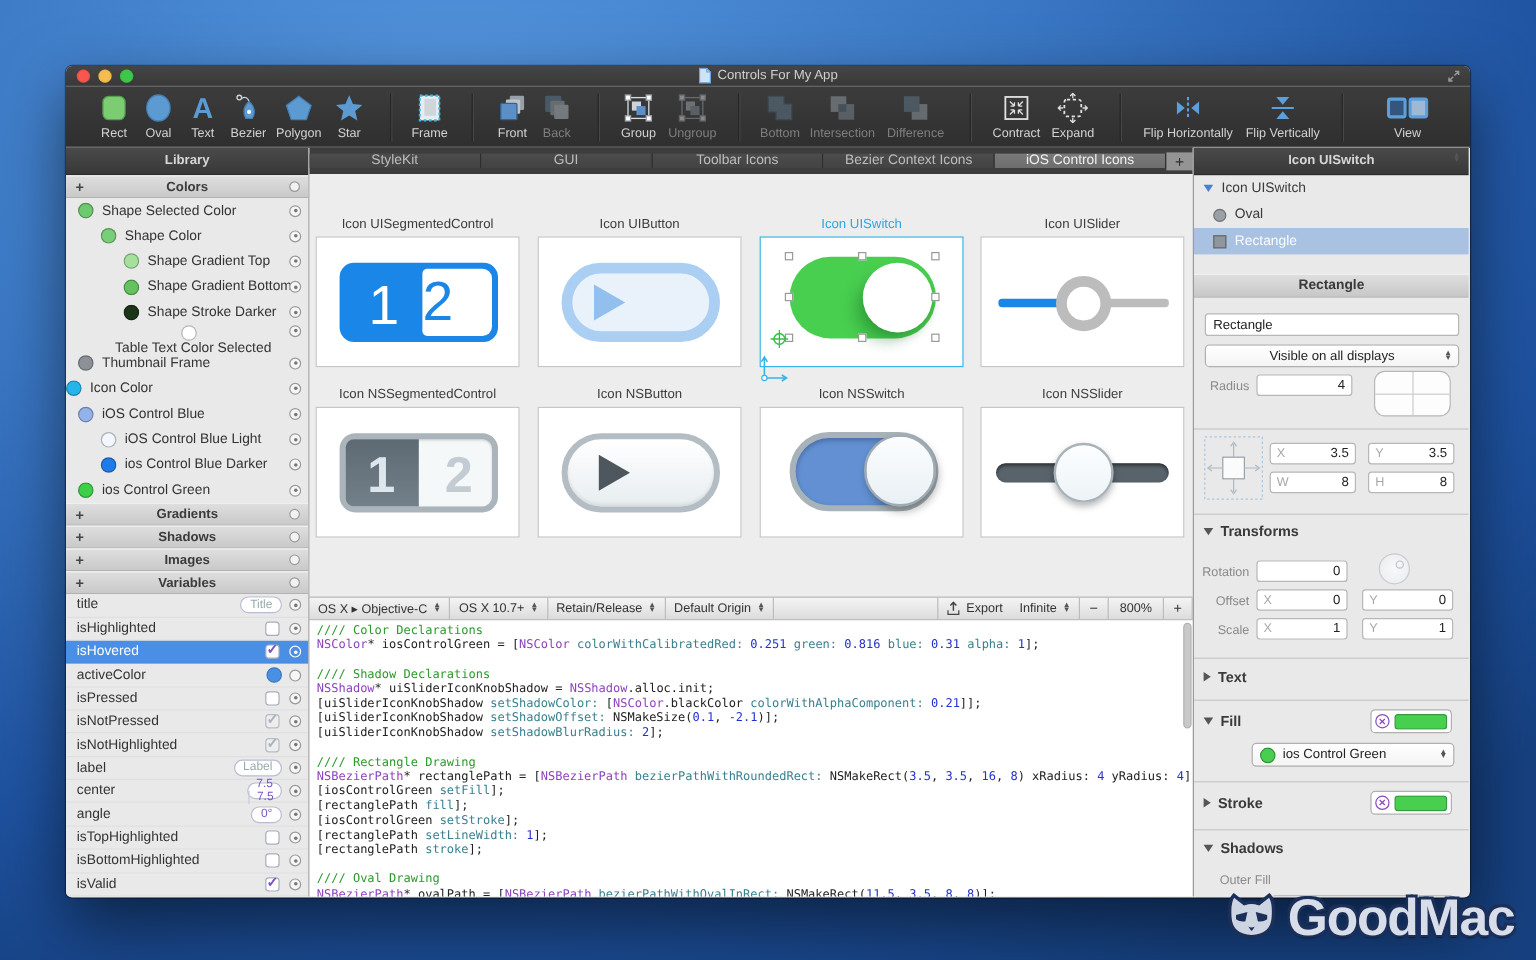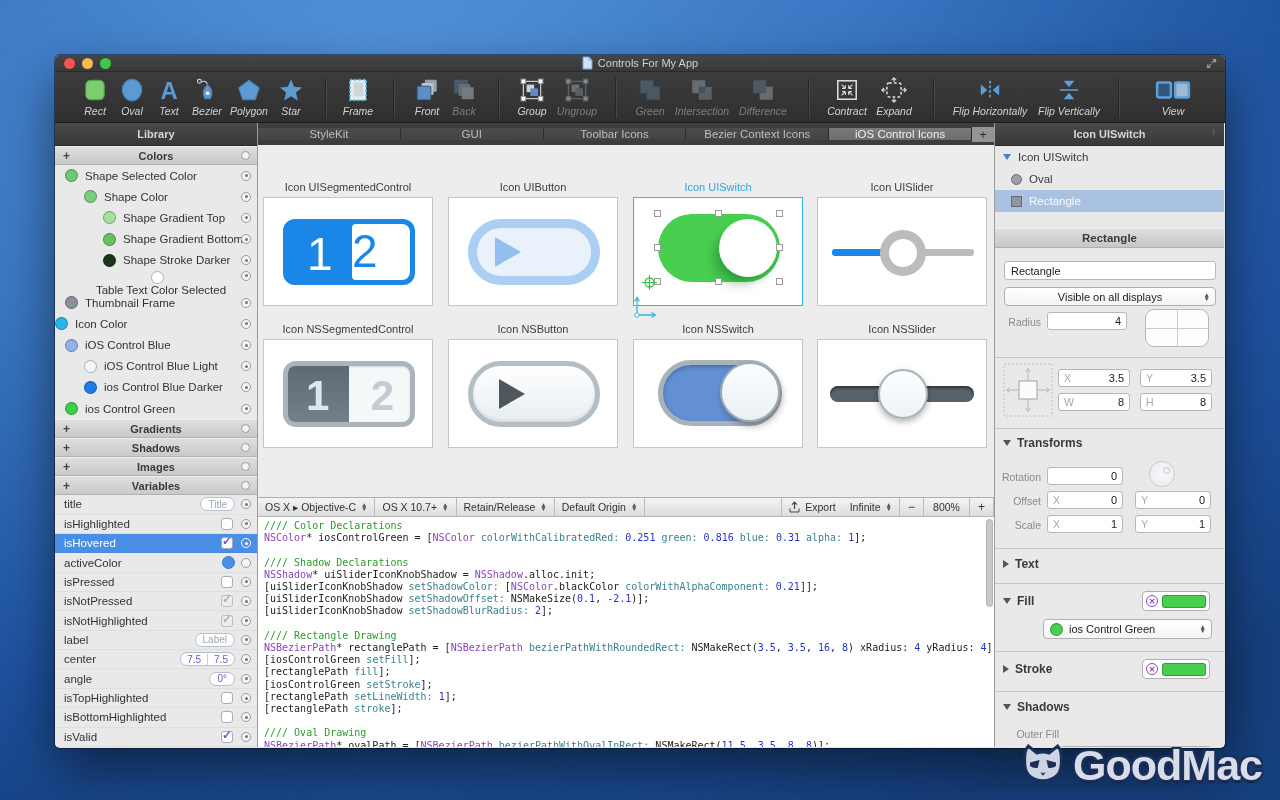--- a/index.html
+++ b/index.html
@@ -17,21 +17,21 @@
   .light.close { background:#f9564f; box-shadow:inset 0 0 1px #a33; }
   .light.min { background:#f5bd4f; box-shadow:inset 0 0 1px #a83; }
   .light.max { background:#3dc84b; box-shadow:inset 0 0 1px #3a3; }
   .title { font-size:11px; color:#cfcfcf; display:flex; align-items:center; gap:5px; }
   .fullscreen-arrows { position:absolute; right:8px; top:3px; }
 
   
   .toolbar { position:relative; height:51px; background:linear-gradient(#3c3c3c,#2f2f2f); border-bottom:1px solid #1d1d1d; }
   .tb-item { position:absolute; top:4px; transform:translateX(-50%); text-align:center; width:110px; cursor:default; }
   .tb-icon { height:28px; display:flex; align-items:center; justify-content:center; }
-  .tb-label { font-size:10.5px; color:#d2d2d2; margin-top:1px; white-space:nowrap;font-style:italic; }
+  .tb-label { font-size:10.5px; color:#d2d2d2; margin-top:1px; white-space:nowrap; }
   .tb-item.disabled .tb-label { color:#7e7e7e; }
   .tb-item.disabled .tb-icon { opacity:.55; }
   .tb-sep { position:absolute; top:6px; width:1px; height:40px; background:#262626; box-shadow:1px 0 0 #474747; }
 
   
   .content { display:flex; height:624px; }
   .sidebar-left { width:203px; background:#e9e9e9; border-right:1px solid #9b9b9b; display:flex; flex-direction:column; overflow:hidden; }
   .main { width:736px; display:flex; flex-direction:column; }
   .inspector { width:230px; background:#e9e9e9; border-left:1px solid #9b9b9b; position:relative; overflow:hidden; }
 
@@ -293,21 +293,21 @@
             </svg>
           </div>
           <div class="tb-label">Ungroup</div>
         </div>
         <div class="tb-item disabled" style="left: 595px;">
           <div class="tb-icon">
             <svg width="28" height="26" viewBox="0 0 24 24">
               <path d="M3 3 h12 v6 h6 v12 h-12 v-6 h-6 z" fill="#5d7485" stroke="#46596a"></path>
             </svg>
           </div>
-          <div class="tb-label">Green</div>
+          <div class="tb-label">Bottom</div>
         </div>
         <div class="tb-item disabled" style="left: 647px;">
           <div class="tb-icon">
             <svg width="28" height="26" viewBox="0 0 24 24">
               <rect x="3" y="3" width="12" height="12" fill="#8d979f"></rect>
               <rect x="9" y="9" width="12" height="12" fill="#77828c"></rect>
               <rect x="9" y="9" width="6" height="6" fill="#4e6578"></rect>
             </svg>
           </div>
           <div class="tb-label">Intersection</div>
@@ -510,21 +510,21 @@
               </span>
               <span class="radio dot"></span>
             </div>
             <div class="var-row">
               <span>label</span>
               <span class="var-field">Label</span>
               <span class="radio dot"></span>
             </div>
             <div class="var-row">
               <span>center</span>
-              <span class="var-field" style="padding: 0px;">
+              <span class="var-field" style="padding: 0px; flex-direction: column;">
                 <span class="pair-cell">7.5</span>
                 <span class="pair-cell">7.5</span>
               </span>
               <span class="radio dot"></span>
             </div>
             <div class="var-row">
               <span>angle</span>
               <span class="var-field accent">0°</span>
               <span class="radio dot"></span>
             </div>

